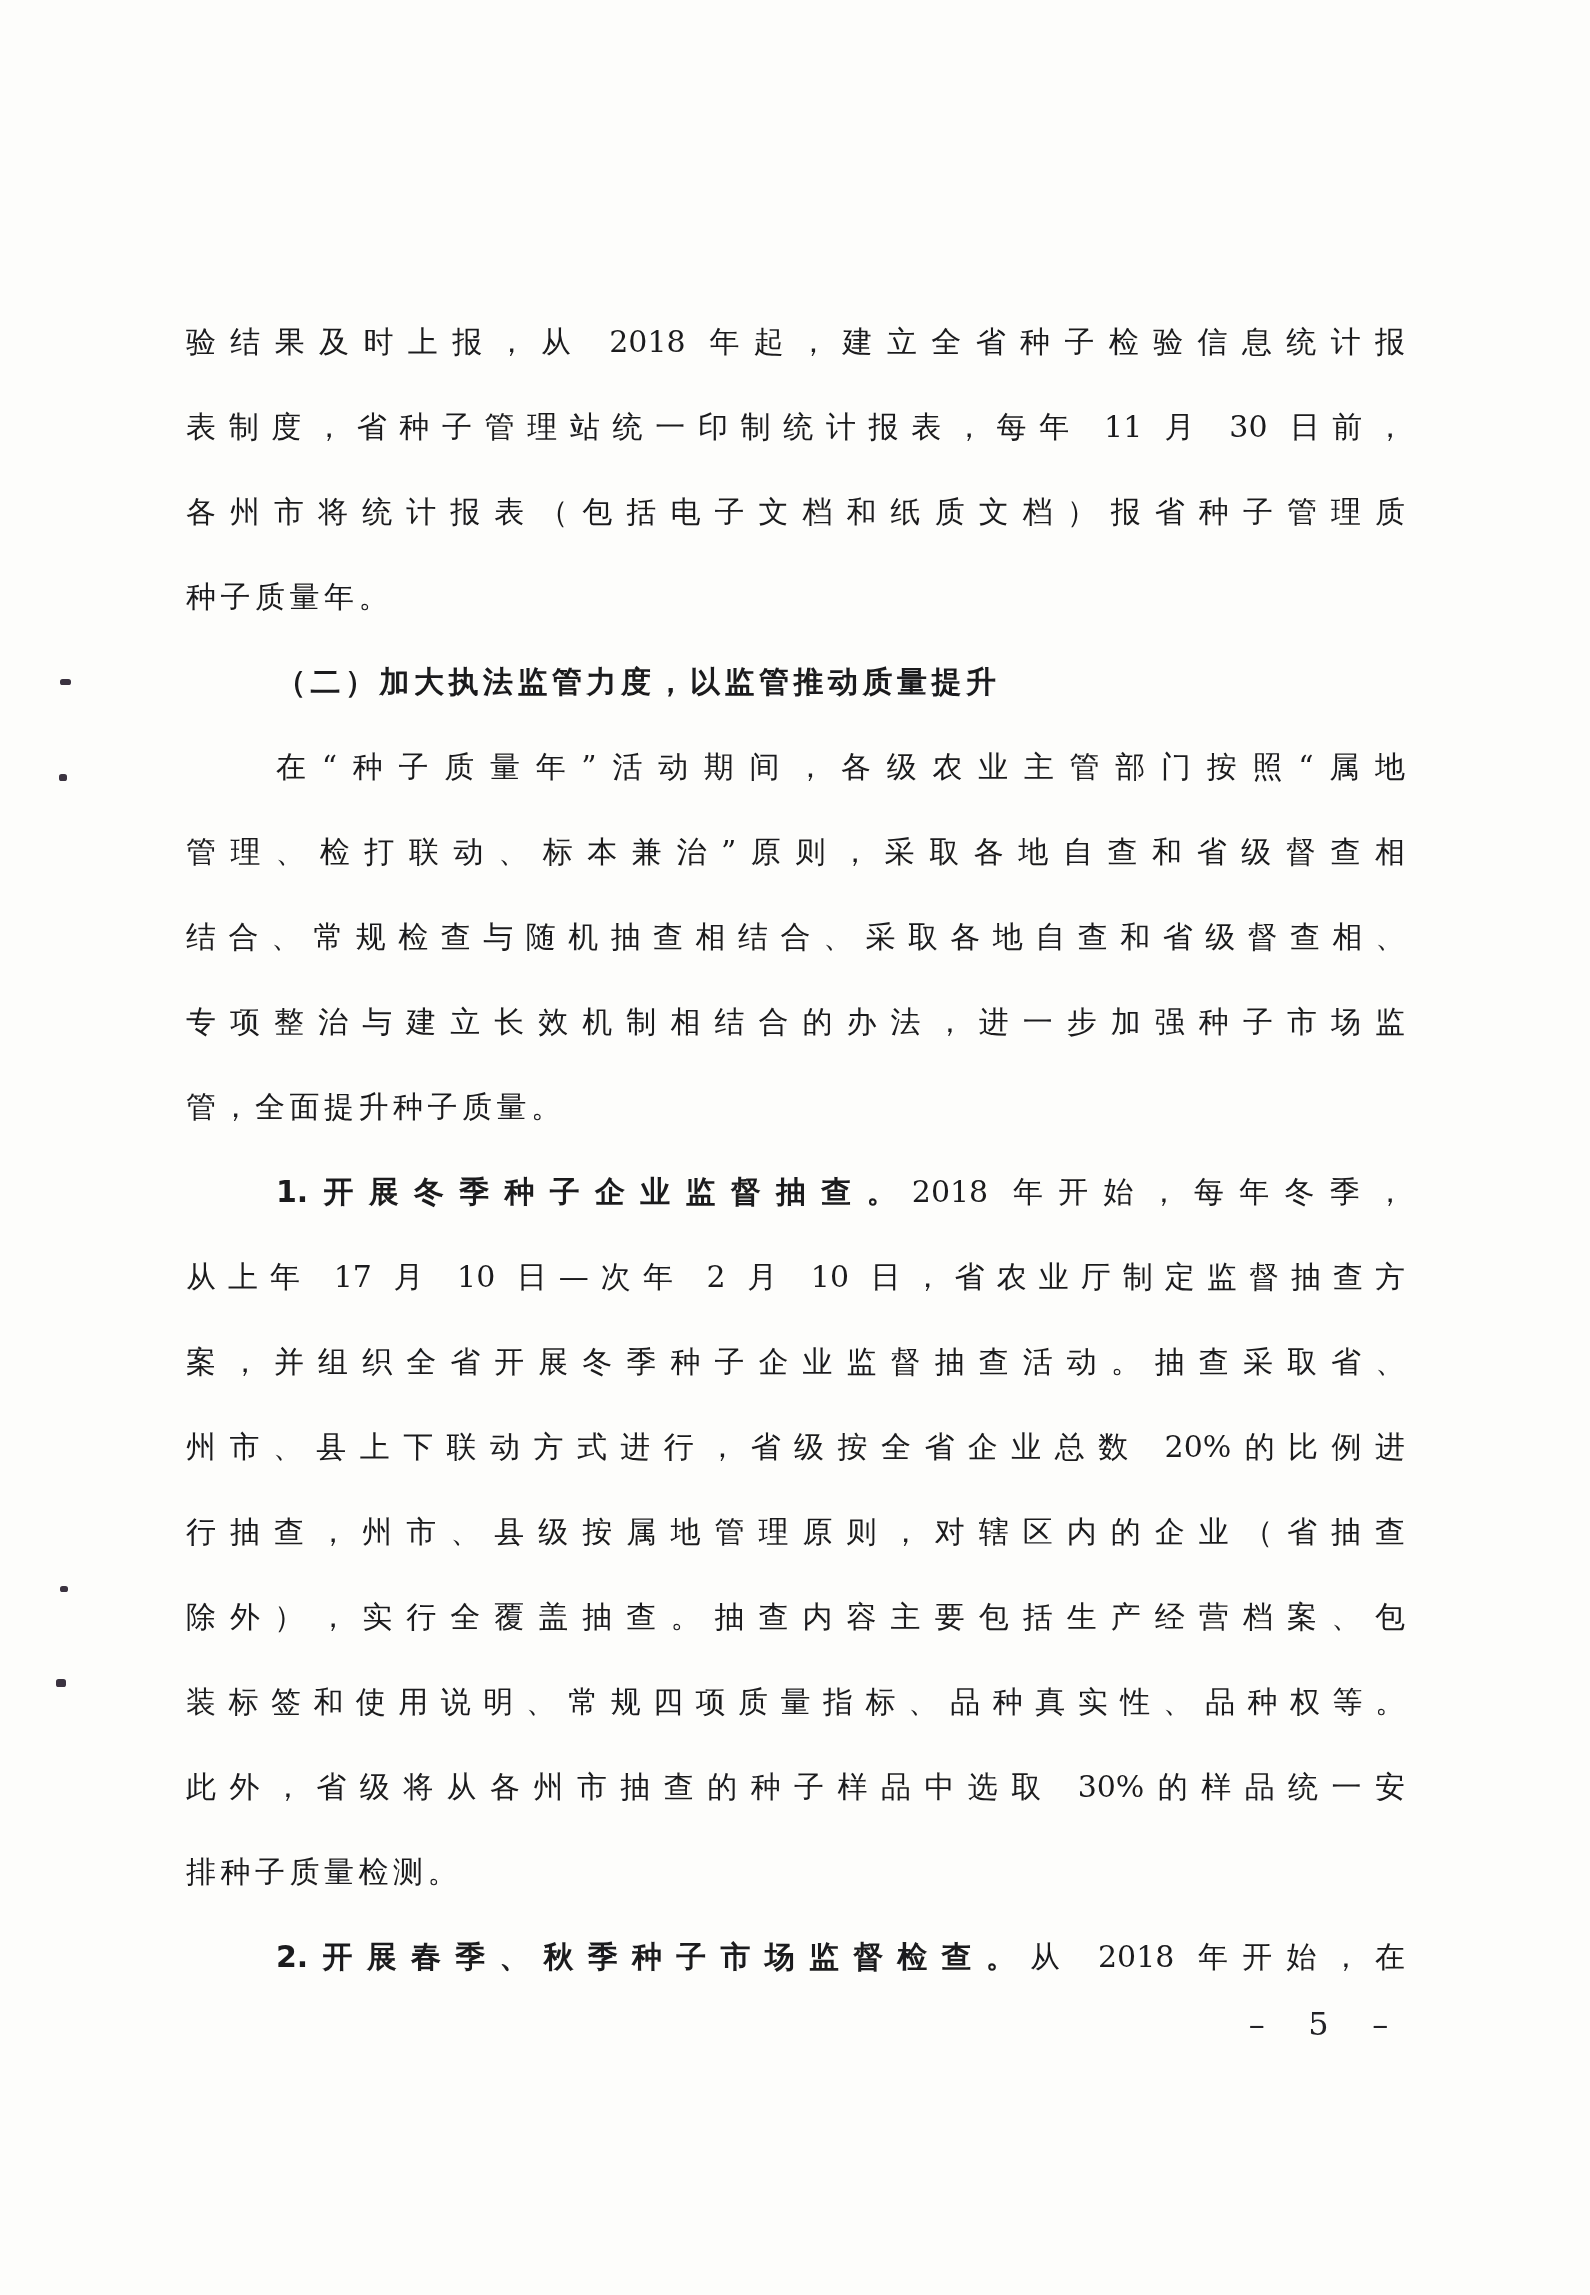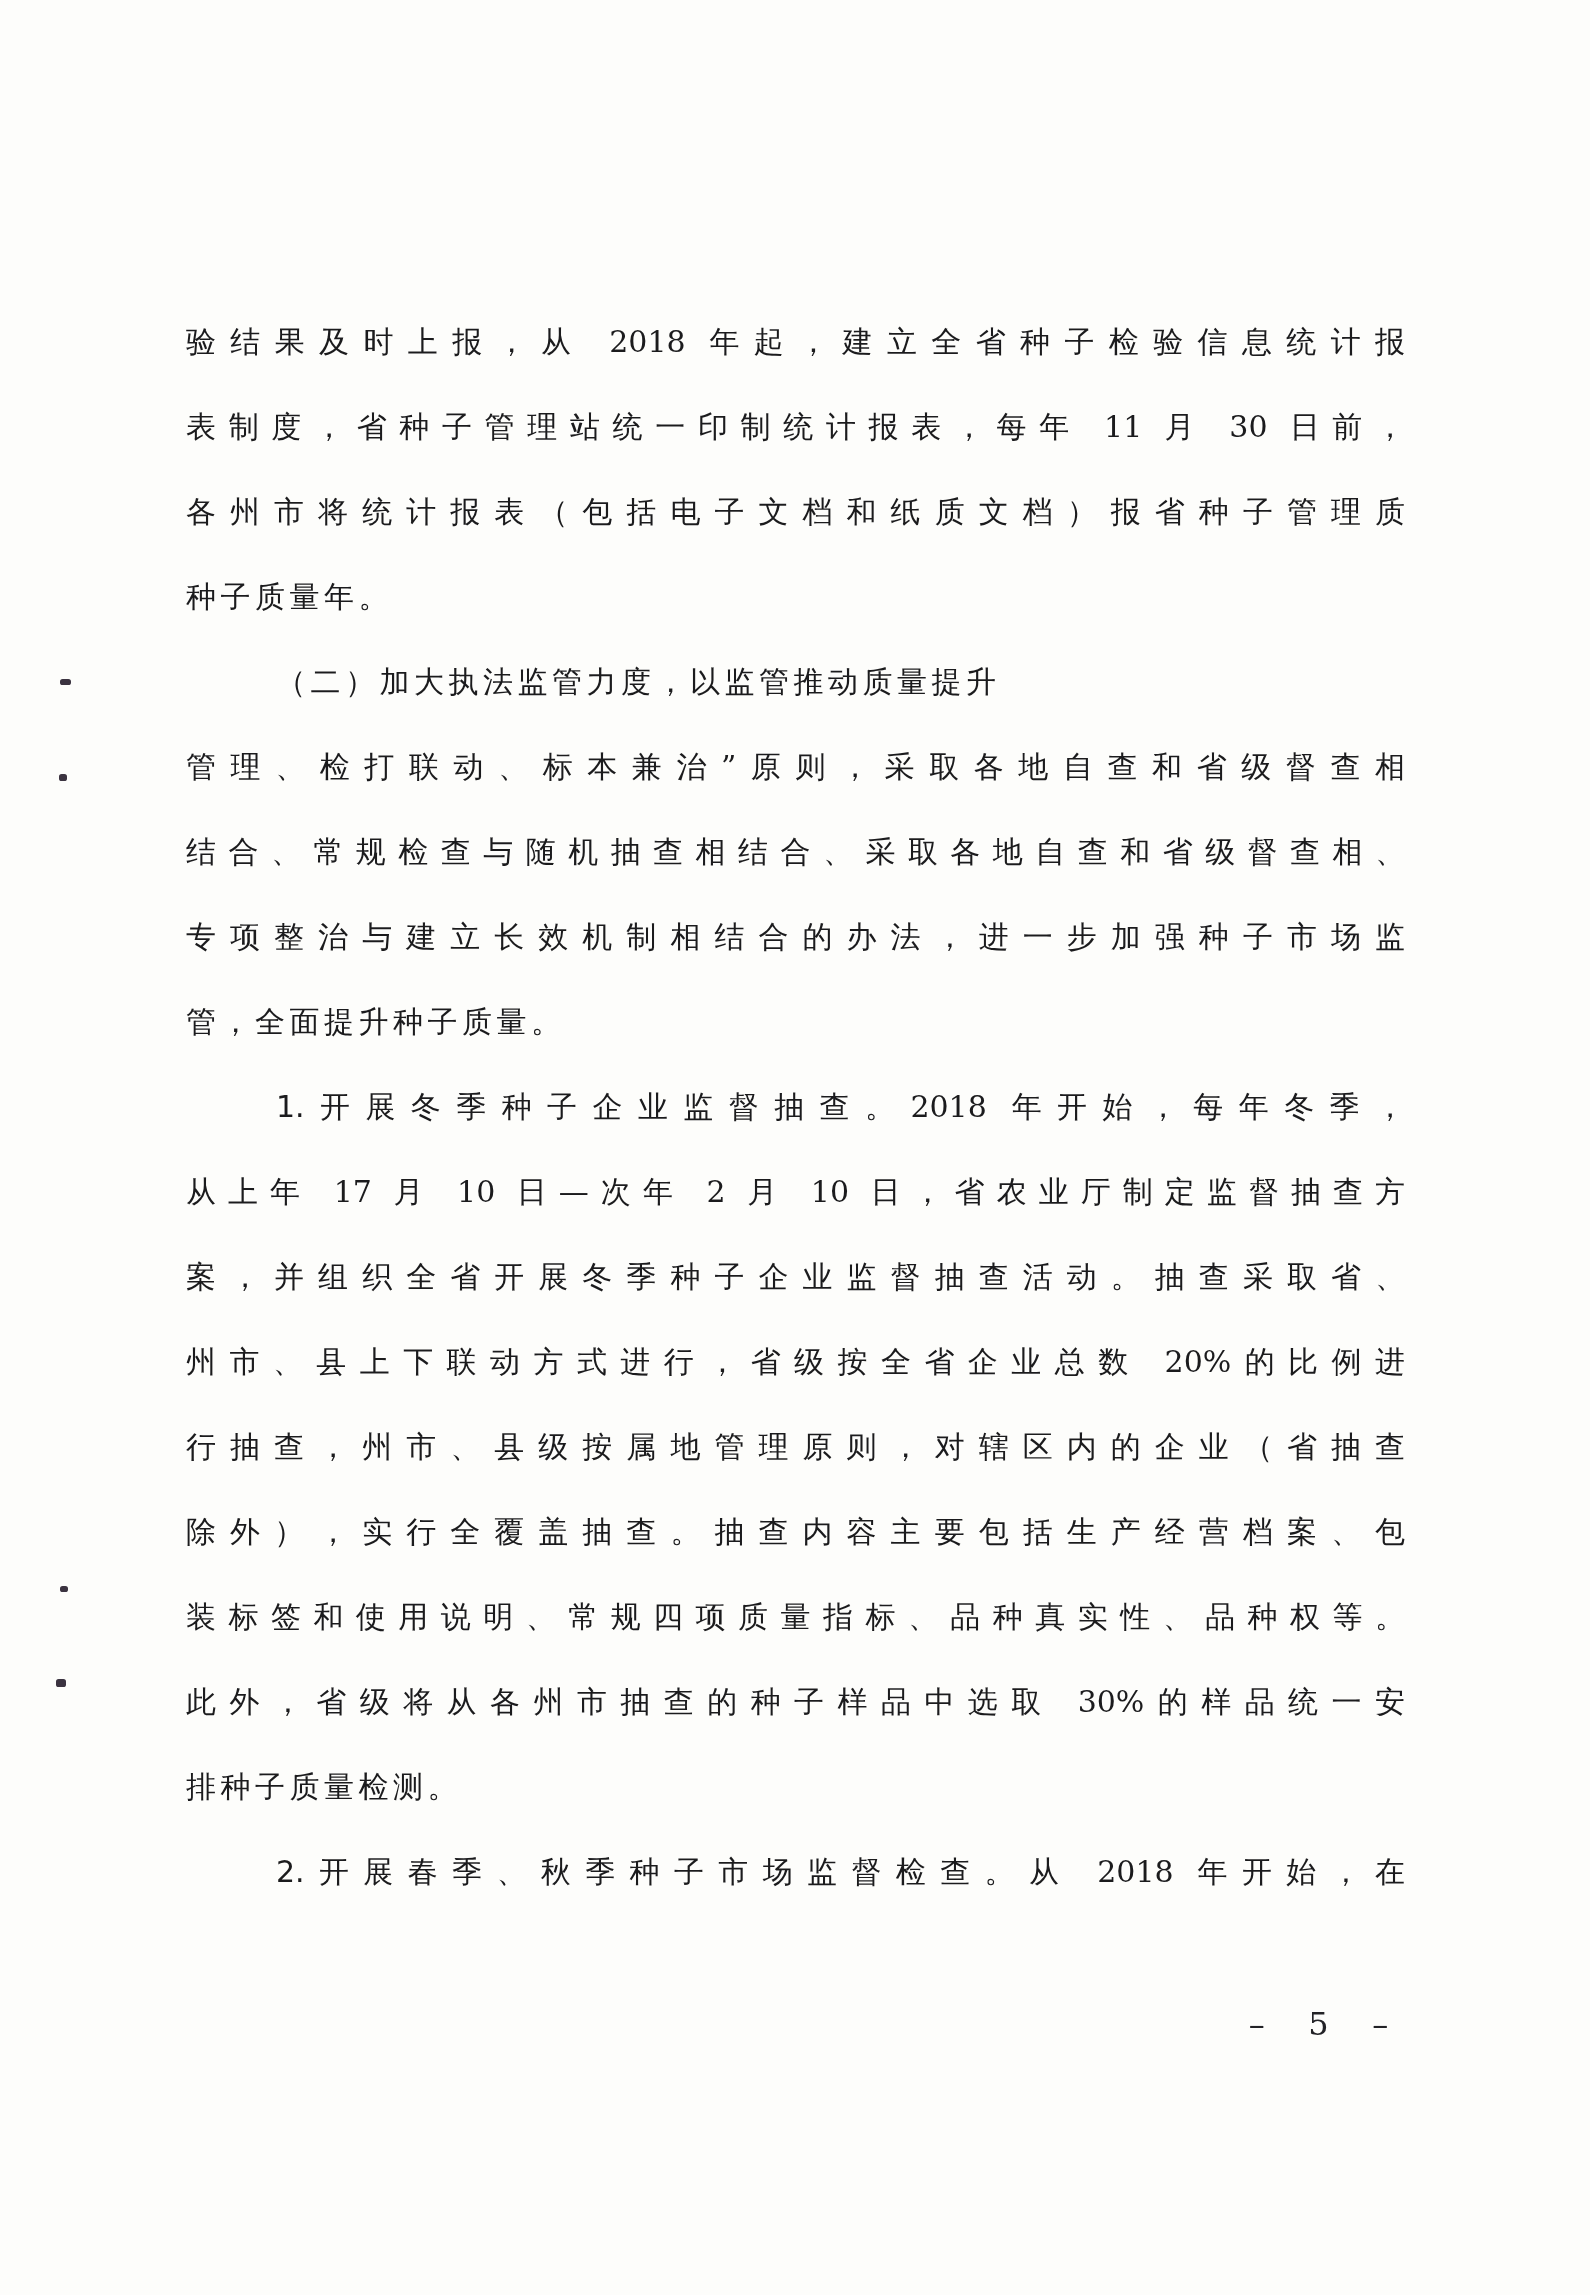--- a/index.html
+++ b/index.html
@@ -27,21 +27,21 @@
   }
   .line.justify {
     white-space: normal;
     letter-spacing: 0;
     text-align: justify;
     text-align-last: justify;
     text-justify: inter-character;
   }
   .line.indent2 { padding-left: 90px; }
   .seg.bold {
-    font-weight: normal;
+    font-weight: bold;
     font-family: "DejaVu Sans", "Liberation Sans", sans-serif;
   }
   .page-number {
     position: absolute;
     top: 2005px;
     right: 185px;
     font-size: 32px;
     letter-spacing: 16.7px;
     color: #222226;
     white-space: nowrap;
@@ -55,20 +55,21 @@
 </head>
 <body>
 
 <div class="page">
   <div class="text-block">
       <div class="line justify"><span class="seg">验结果及时上报，从 2018 年起，建立全省种子检验信息统计报</span></div>
       <div class="line justify"><span class="seg">表制度，省种子管理站统一印制统计报表，每年 11 月 30 日前，</span></div>
       <div class="line justify"><span class="seg">各州市将统计报表（包括电子文档和纸质文档）报省种子管理质</span></div>
       <div class="line"><span class="seg">种子质量年。</span></div>
       <div class="line indent2"><span class="seg bold">（二）加大执法监管力度，以监管推动质量提升</span></div>
+      <div class="line justify indent2"><span class="seg">在“种子质量年”活动期间，各级农业主管部门按照“属地</span></div>
       <div class="line justify"><span class="seg">管理、检打联动、标本兼治”原则，采取各地自查和省级督查相</span></div>
       <div class="line justify"><span class="seg">结合、常规检查与随机抽查相结合、采取各地自查和省级督查相、</span></div>
       <div class="line justify"><span class="seg">专项整治与建立长效机制相结合的办法，进一步加强种子市场监</span></div>
       <div class="line"><span class="seg">管，全面提升种子质量。</span></div>
       <div class="line justify indent2"><span class="seg bold">1.开展冬季种子企业监督抽查。</span><span class="seg">2018 年开始，每年冬季，</span></div>
       <div class="line justify"><span class="seg">从上年 17 月 10 日—次年 2 月 10 日，省农业厅制定监督抽查方</span></div>
       <div class="line justify"><span class="seg">案，并组织全省开展冬季种子企业监督抽查活动。抽查采取省、</span></div>
       <div class="line justify"><span class="seg">州市、县上下联动方式进行，省级按全省企业总数 20%的比例进</span></div>
       <div class="line justify"><span class="seg">行抽查，州市、县级按属地管理原则，对辖区内的企业（省抽查</span></div>
       <div class="line justify"><span class="seg">除外），实行全覆盖抽查。抽查内容主要包括生产经营档案、包</span></div>

